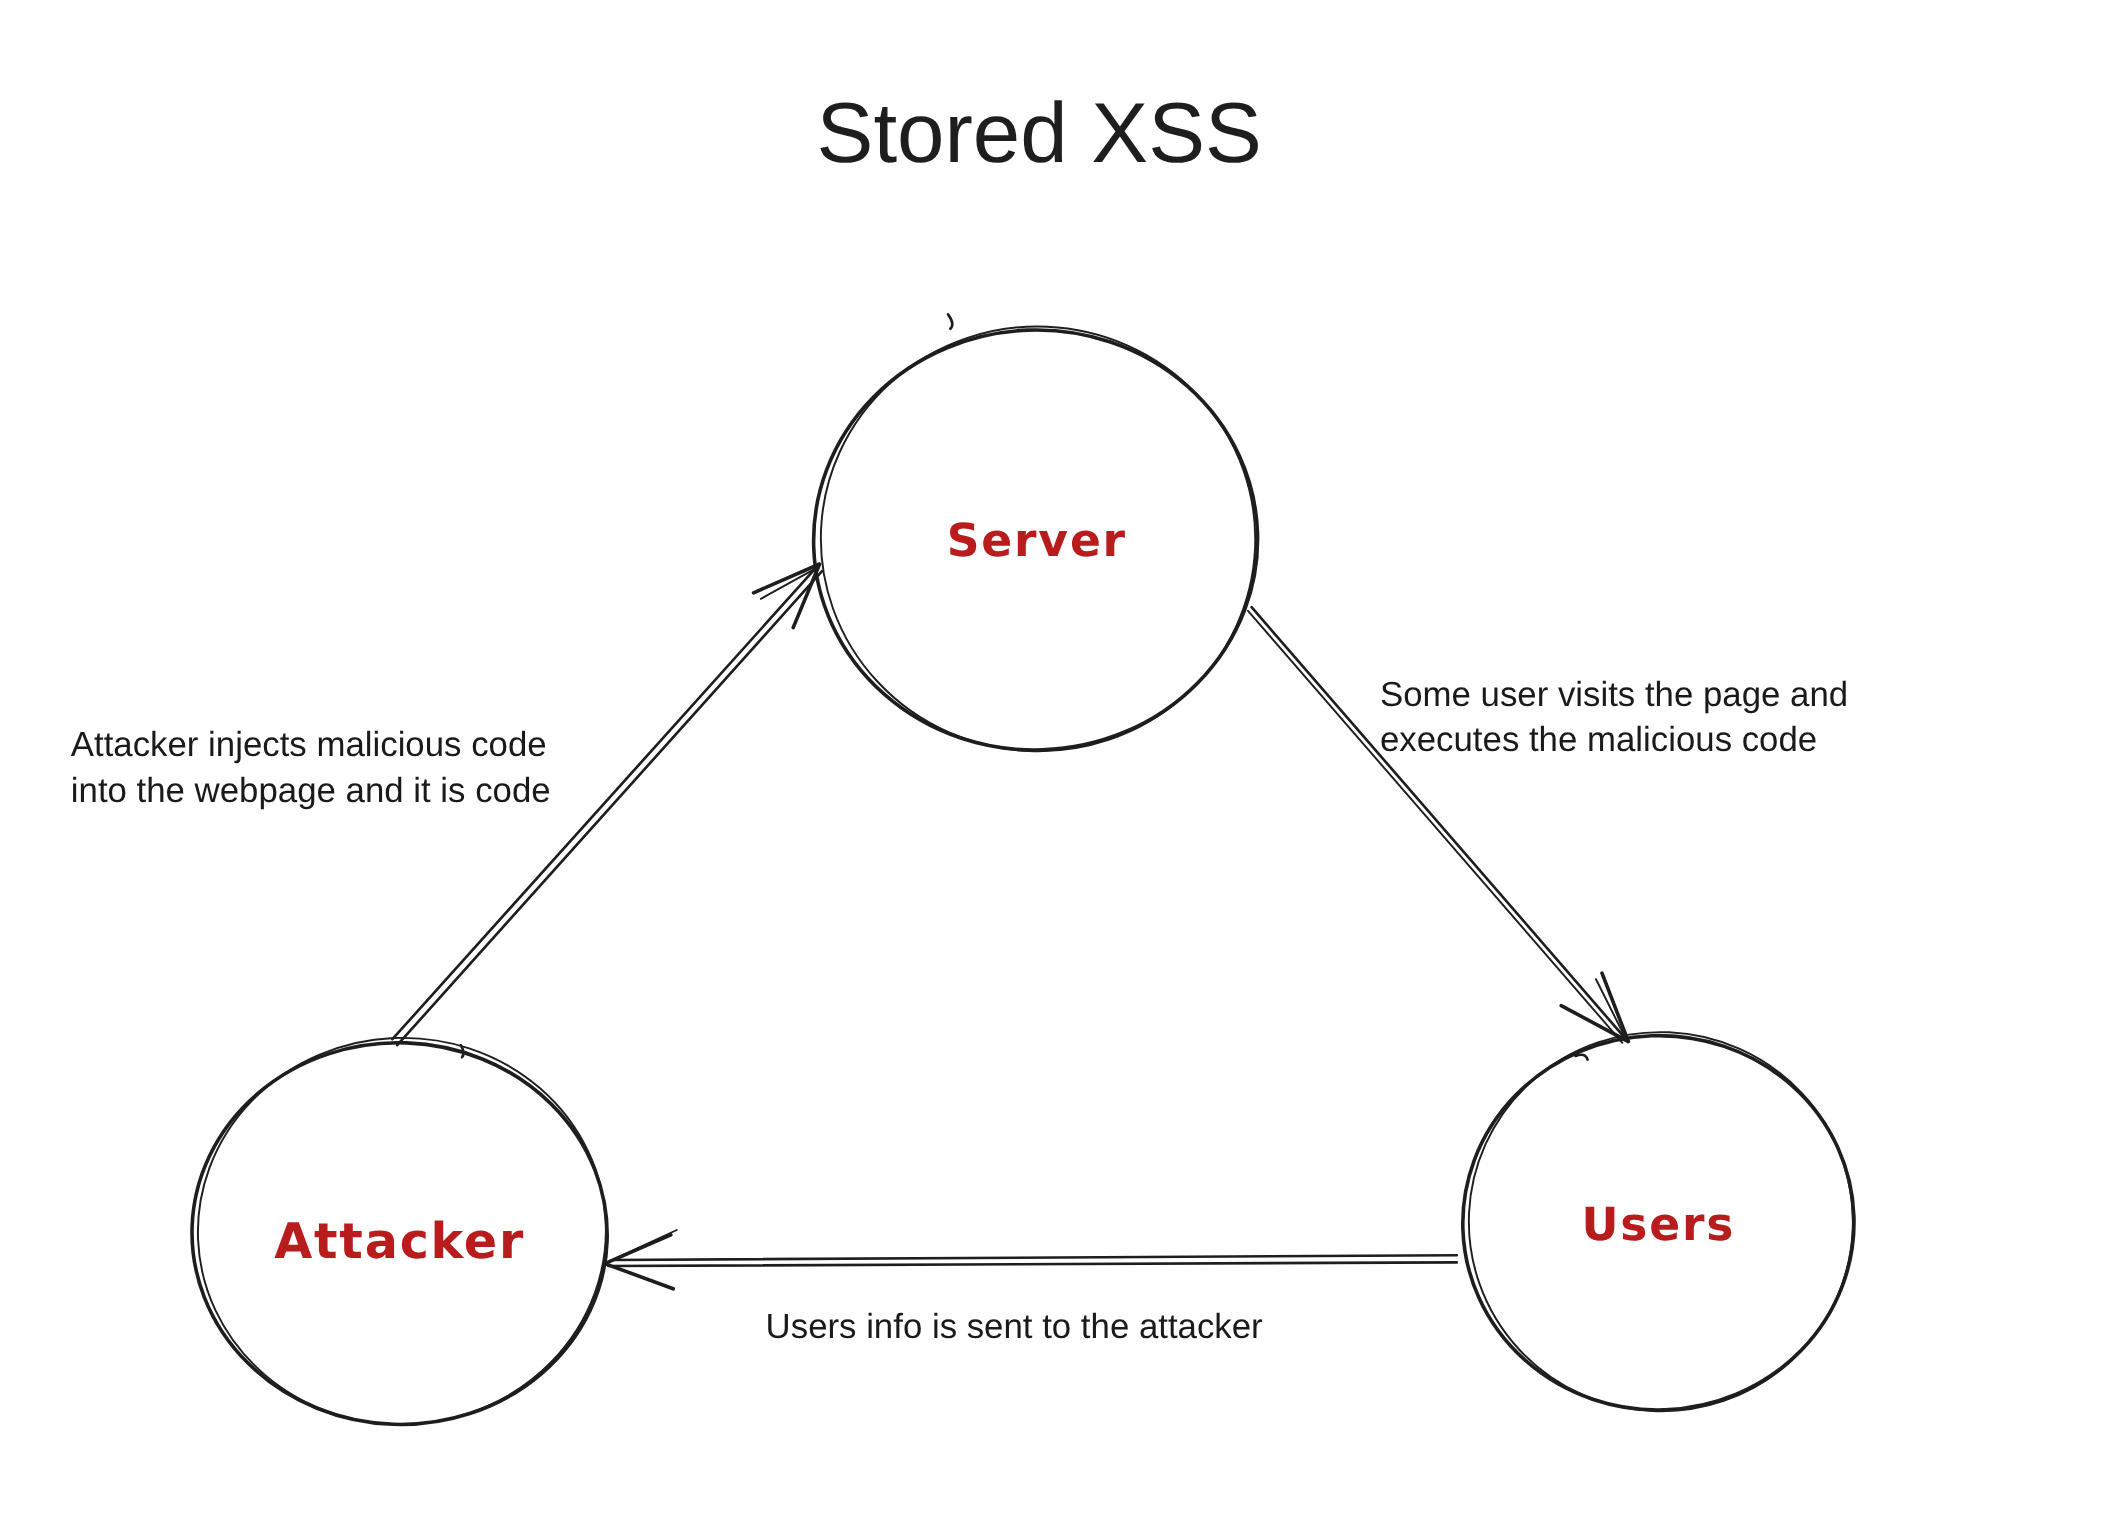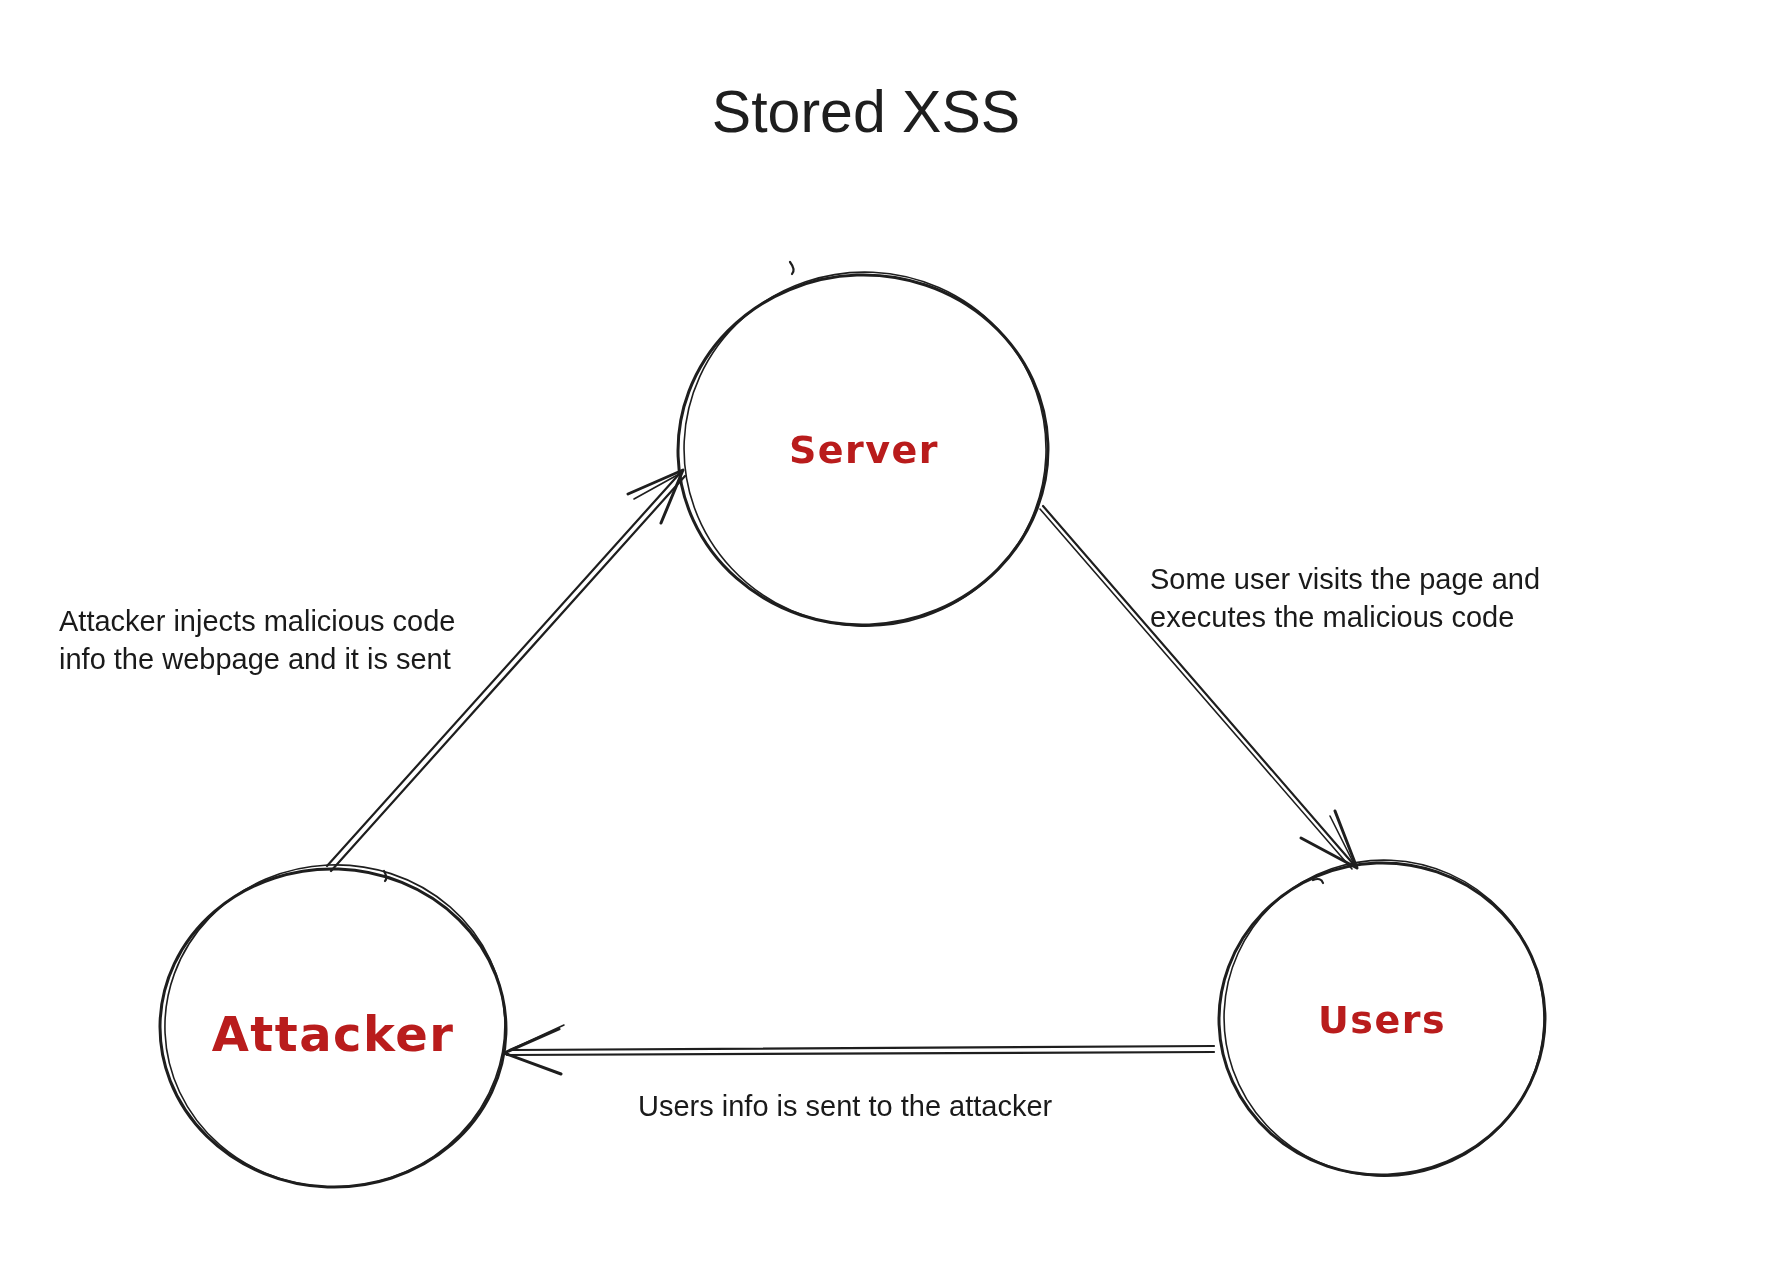--- a/index.html
+++ b/index.html
@@ -21,39 +21,39 @@
     left: 0;
     top: 0;
     width: 1770px;
     height: 1274px;
   }
   .diagram-title {
     position: absolute;
     left: 866px;
     top: 74px;
     transform: translateX(-50%);
-    font-size: 59px;
+    font-size: 71px;
     line-height: 76px;
     font-weight: 400;
     color: #1e1e1e;
     white-space: nowrap;
     font-family: "Liberation Sans", sans-serif;
   }
   .node-label {
     position: absolute;
     transform: translate(-50%, -50%);
     font-family: cursive, "DejaVu Sans", sans-serif;
     font-weight: 600;
     font-size: 38px;
     letter-spacing: 1.5px;
     color: #b91c1c;
     white-space: nowrap;
   }
   .node-label.server { left: 864px; top: 450px; }
-  .node-label.attacker { left: 333px; top: 1034px; font-size: 48px; }
+  .node-label.attacker { left: 333px; top: 1034px; font-size: 41px; }
   .node-label.user { left: 1382px; top: 1020px; }
   .annotation {
     position: absolute;
     font-size: 29px;
     line-height: 38px;
     color: #1a1a1a;
     font-family: "Liberation Sans", sans-serif;
   }
   .annotation.left { left: 59px; top: 602px; }
   .annotation.right { left: 1150px; top: 547px; margin-top: 13px; }
@@ -118,21 +118,21 @@
   </svg>
 
   <div class="node-label server">Server</div>
 
   <div class="node-label attacker">Attacker</div>
 
   <div class="node-label user">Users</div>
 
   <div class="annotation left">
     <div>Attacker injects malicious code</div>
-    <div>info the webpage and it is sent</div>
+    <div>into the webpage and it is code</div>
   </div>
 
   <div class="annotation right">
     <div>Some user visits the page and</div>
     <div>executes the malicious code</div>
   </div>
 
   <div class="annotation bottom">
     <div>Users info is sent to the attacker</div>
   </div>

